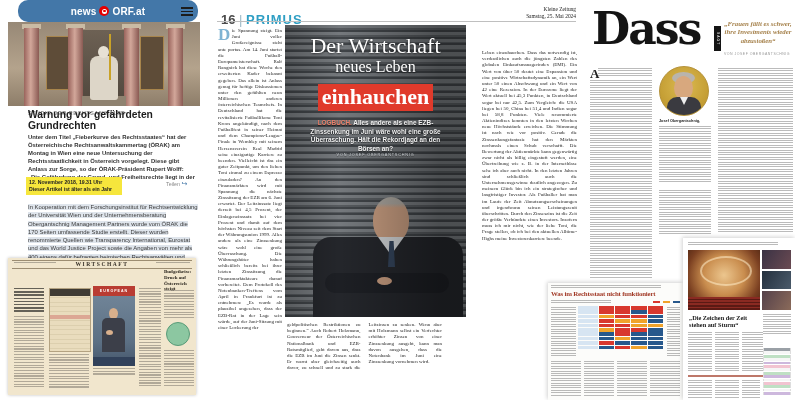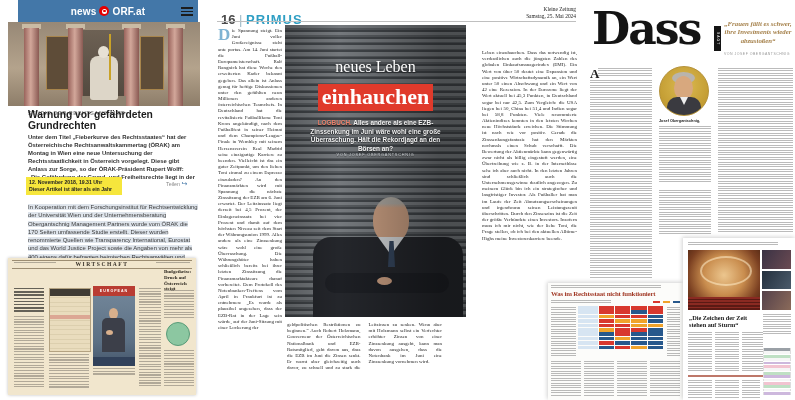--- a/index.html
+++ b/index.html
@@ -5,21 +5,21 @@
   html,body{margin:0;padding:0;background:#fff;}
   body{width:795px;height:400px;position:relative;overflow:hidden;font-family:"Liberation Sans",sans-serif;}
   .abs{position:absolute;}
   
   .ln{position:absolute;background-image:repeating-linear-gradient(to bottom,#7c766c 0px,#7c766c 1.1px,transparent 1.1px,transparent 2.7px);opacity:.55;}
   .lnf{position:absolute;background-image:repeating-linear-gradient(to bottom,#777 0px,#777 1px,transparent 1px,transparent 2.4px);opacity:.5;}
   .lnd{position:absolute;background-image:repeating-linear-gradient(to bottom,#42403a 0px,#42403a 1.4px,transparent 1.4px,transparent 3.2px);opacity:.8;}
   
   .tx{position:absolute;font-family:"Liberation Serif",serif;font-size:5px;line-height:1.24;text-align:justify;color:#262626;overflow:hidden;}
   
-  .orf-header{left:18px;top:0;width:180px;height:22px;background:#4377a8;display:flex;align-items:center;justify-content:center;gap:3px;}
+  .orf-header{left:18px;top:0;width:180px;height:22px;background:#4377a8;display:flex;align-items:center;justify-content:center;gap:3px;border-radius:10px;}
   .orf-brand{color:#fff;font-weight:bold;font-size:10px;letter-spacing:.2px;}
   .orf-logo{width:10px;height:10px;border-radius:50%;background:#e60000;display:flex;align-items:center;justify-content:center;}
   .orf-logo i{display:block;width:5px;height:5px;border-radius:50%;background:#fff;}
   .orf-logo i b{display:block;width:2.4px;height:2.4px;border-radius:50%;background:#e60000;margin:1.3px;}
   .burger{position:absolute;right:5px;top:7px;width:12px;}
   .burger span{display:block;height:1.6px;background:#1c1c1c;margin-bottom:2px;}
   .orf-photo{left:8px;top:22px;width:192px;height:84px;background:linear-gradient(#978876,#b4a38c 55%,#8d7d69);overflow:hidden;}
   .pillar{position:absolute;top:6px;bottom:0;width:15px;background:linear-gradient(90deg,#9a645c,#d2a79a 45%,#8a5a53);}
   .cap{position:absolute;top:2px;height:5px;width:19px;background:#c9bba4;}
   .niche{position:absolute;left:64px;top:8px;width:62px;bottom:0;background:linear-gradient(#6d6154,#4f463c);}
@@ -198,20 +198,21 @@
   </div>
 
   <div class="photo">
     <div class="man-head"></div>
     <div class="man-suit"></div>
     <div class="man-shirt"></div>
     <div class="man-tie"></div>
     <div class="man-arms"></div>
     <div class="man-hand"></div>
     <div class="photo-shade"></div>
+    <div class="hl hl1">Der Wirtschaft</div>
     <div class="hl hl2">neues Leben</div>
     <div class="hl hl3"><b>einhauchen</b></div>
     <div class="standfirst"><span class="lb">LOGBUCH.</span><span> Alles andere als eine EZB-Zinssenkung im Juni wäre wohl eine große Überraschung. Hält die Rekordjagd an den Börsen an?</span></div>
     <div class="byline">VON JOSEF OBERGANTSCHNIG</div>
   </div>
 
   <div class="below-cols">geldpolitischen Restriktionen zu beginnen.“ Auch Robert Holzmann, Gouverneur der Österreichischen Nationalbank und EZB-Ratsmitglied, geht davon aus, dass die EZB im Juni die Zinsen senkt. Er warnt aber gleichzeitig auch davor, zu schnell und zu stark die Leitzinsen zu senken. Wenn aber mit Holzmann selbst ein Verfechter erhöhter Zinsen von einer Zinssenkung ausgeht, kann man davon ausgehen, dass die Notenbank im Juni eine Zinssenkung vornehmen wird.</div>
   <div class="tx" style="left:269px;top:50px;width:95px;height:347px;">Leben einzuhauchen. Dass das notwendig ist, verdeutlichen auch die jüngsten Zahlen des globalen Einkaufsmanagerindex (EMI). Ein Wert von über 50 deutet eine Expansion und eine positive Wirtschaftsdynamik an, ein Wert unter 50 einen Abschwung und ein Wert von 42 eine Rezession. In der Eurozone liegt der Wert aktuell bei 45,3 Punkten, in Deutschland sogar bei nur 42,5. Zum Vergleich: die USA liegen bei 50, China bei 51,4 und Indien sogar bei 58,8 Punkten. Viele renommierte Aktienindizes konnten in den letzten Wochen neue Höchststände erreichen. Die Stimmung ist nach wie vor positiv. Gerade die Zinssenkungsfantasie hat den Märkten nochmals einen Schub verschafft. Die Bewertung der Aktienmärkte kann gegenwärtig zwar nicht als billig eingestuft werden, eine Übertreibung wie z. B. in der Internetblase sehe ich aber auch nicht. In den letzten Jahren sind schließlich auch die Unternehmensgewinne deutlich angezogen. Zu meinem Glück bin ich ein strategischer und langfristiger Investor. Als Fußballer hat man im Laufe der Zeit Abnutzungserscheinungen und irgendwann seinen Leistungszenit überschritten. Durch den Zinseszins ist die Zeit der größte Verbündete eines Investors. Insofern muss ich mir nicht, wie der liebe Toni, die Frage stellen, ob ich bei den aktuellen Alltime-Highs meine Investorenkarriere beende.</div>
 </div>
 

